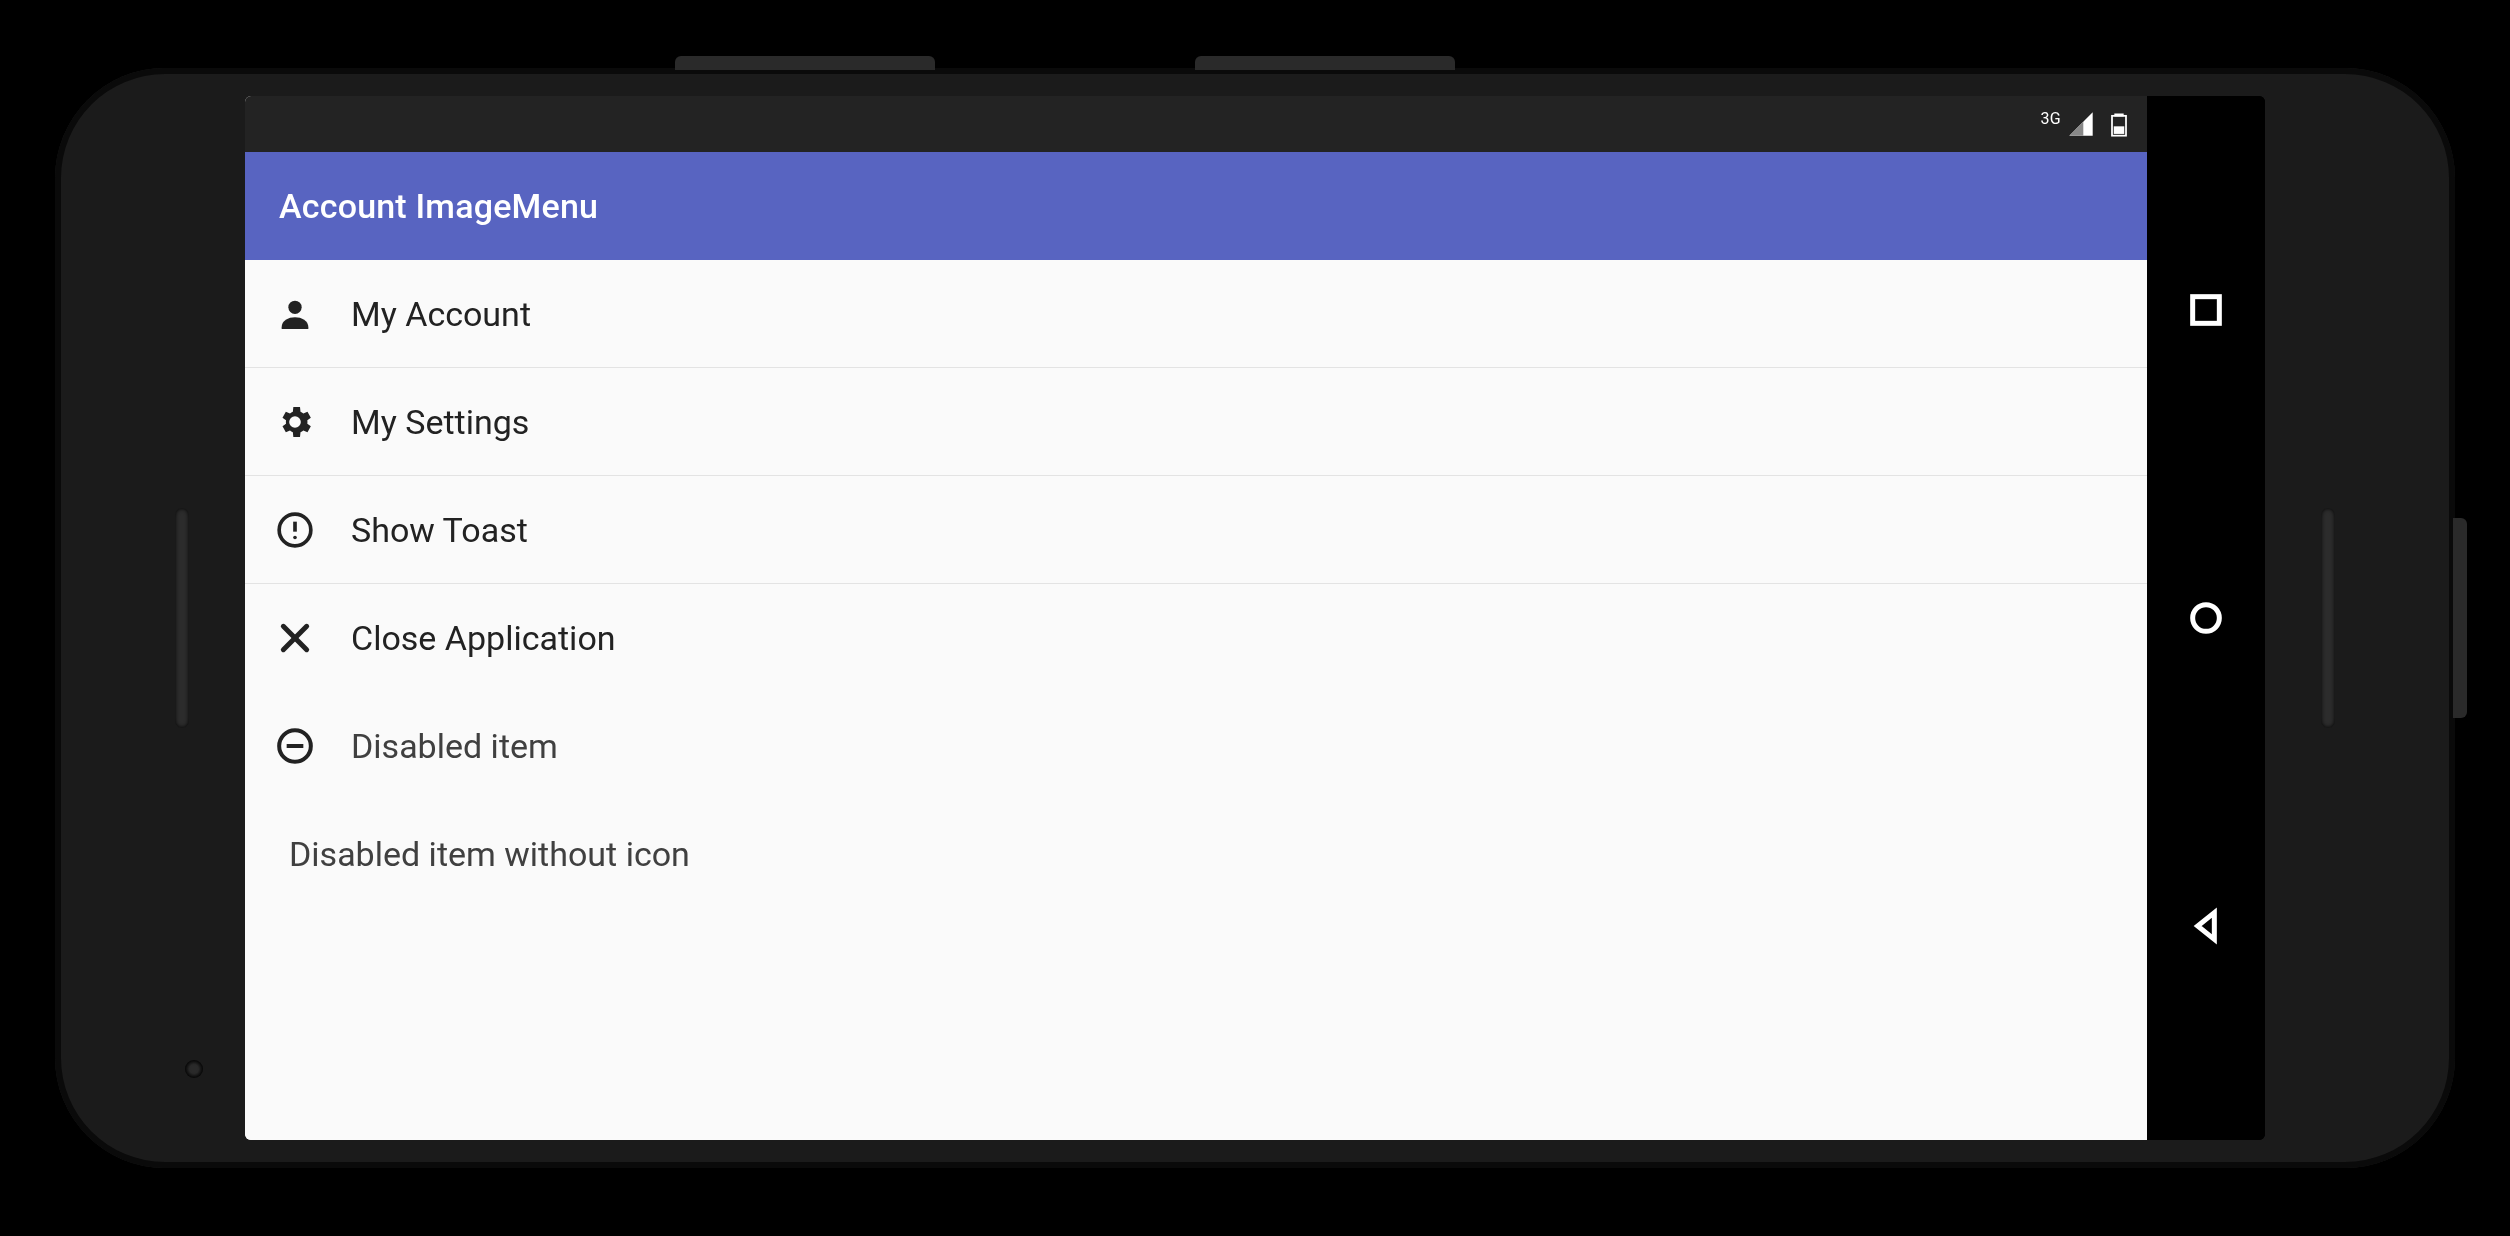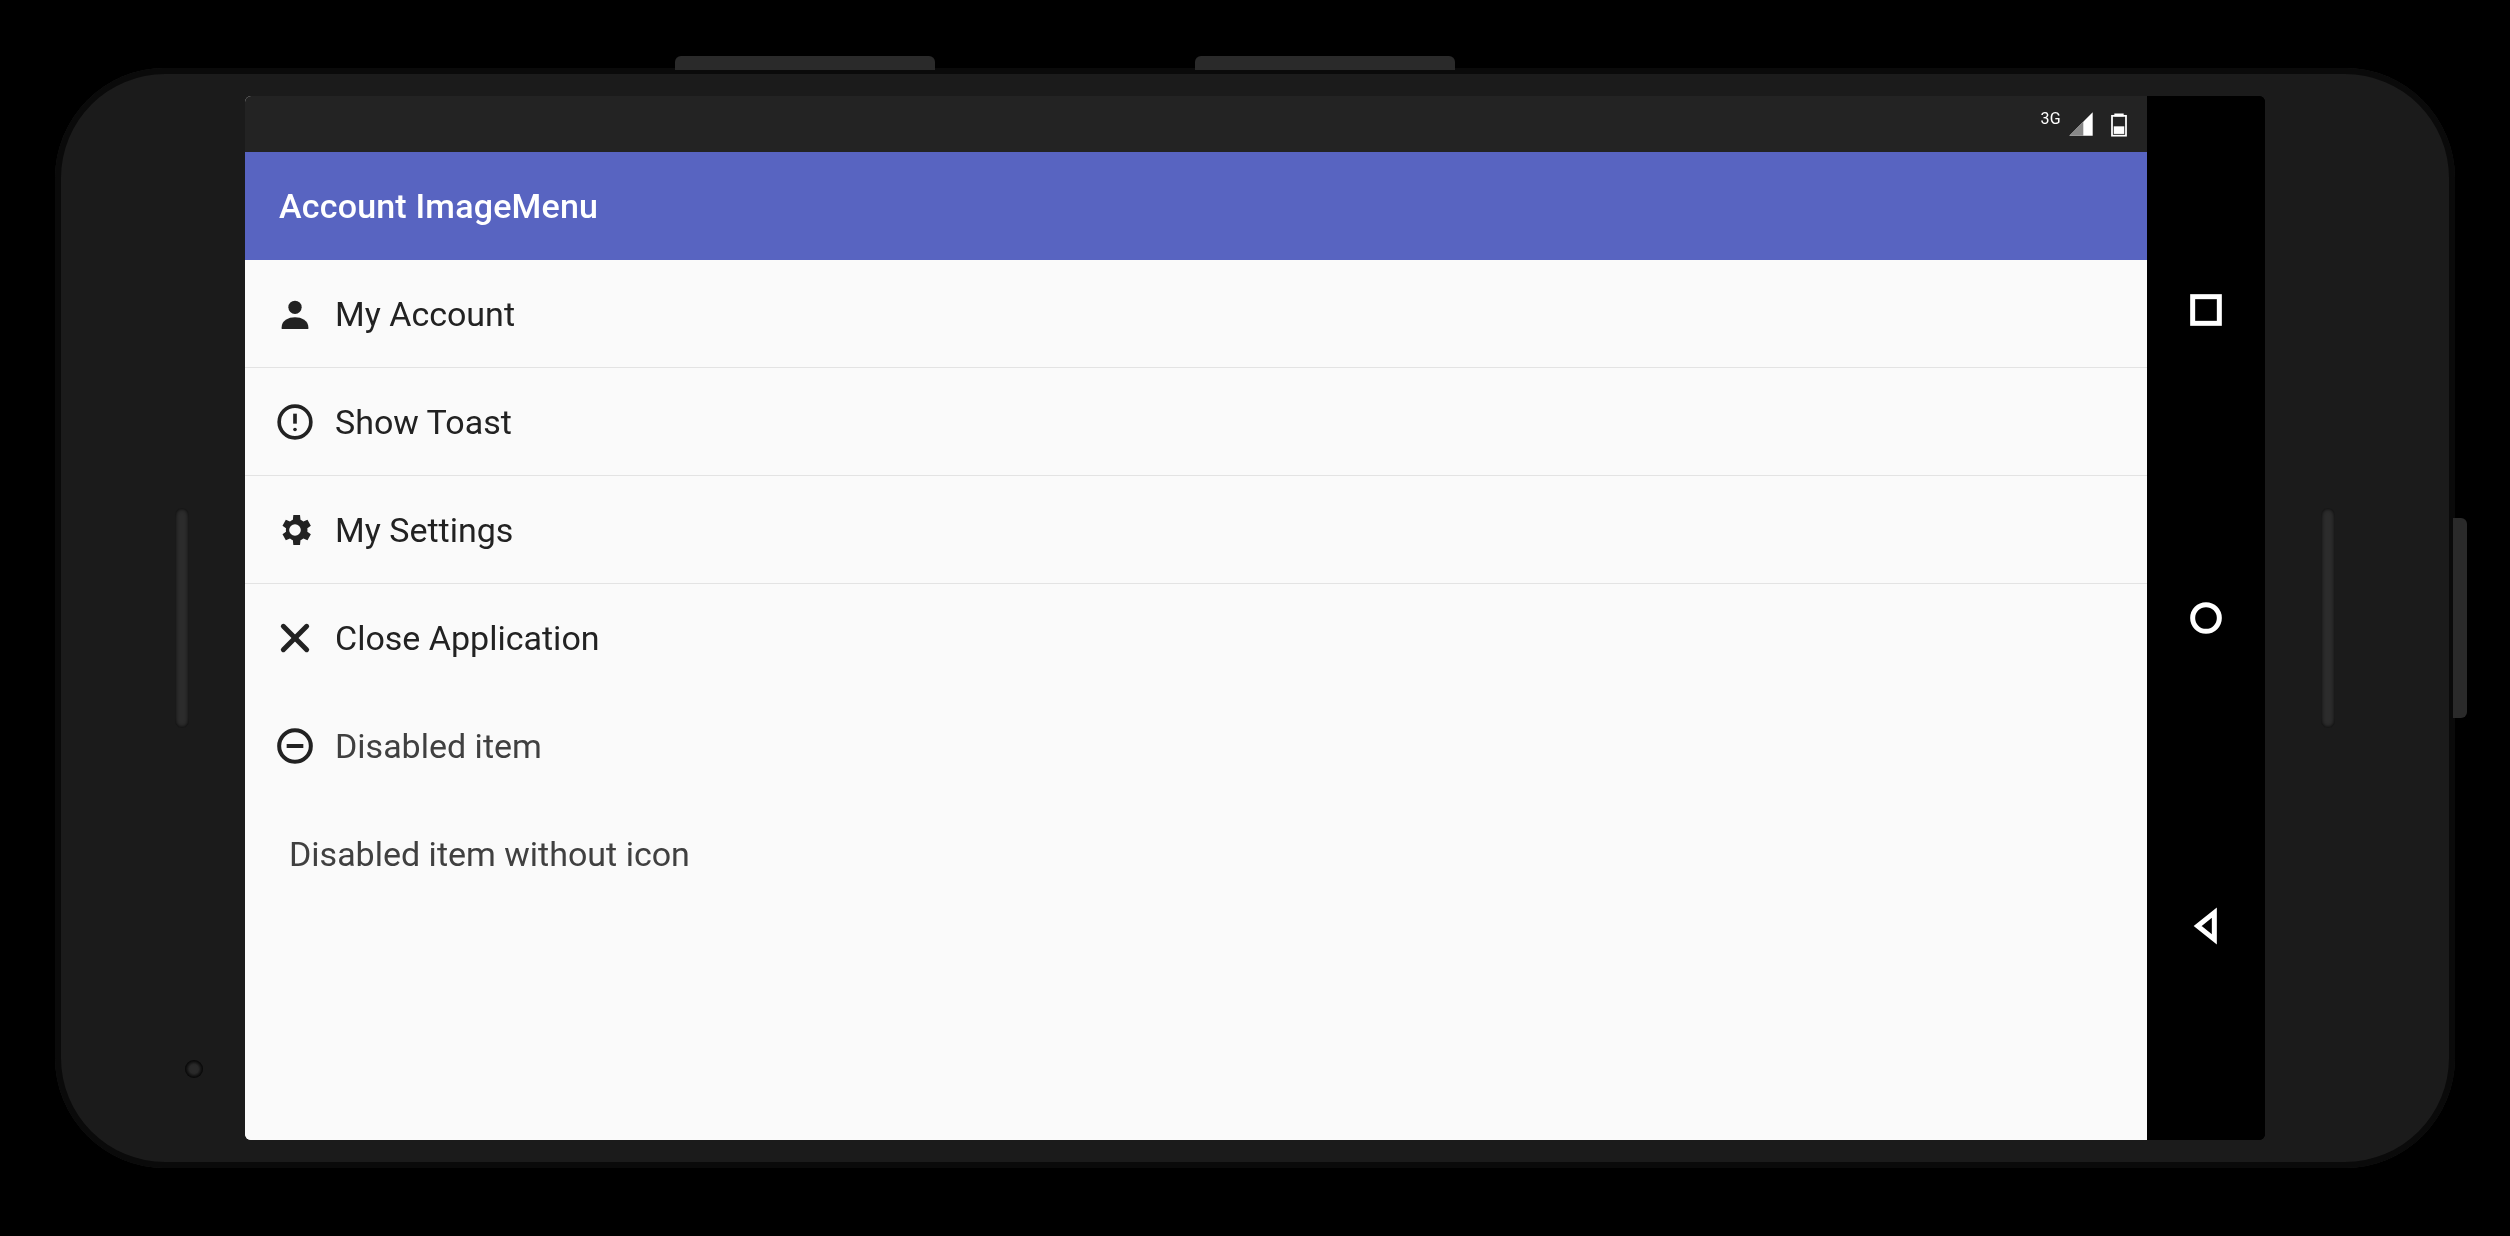--- a/index.html
+++ b/index.html
@@ -88,21 +88,21 @@
   }
   .menu-list { flex:1; background:#fafafa; }
   .menu-item {
     display: flex;
     align-items: center;
     height: 108px;
     padding: 0 30px;
     border-bottom: 1px solid #e3e3e3;
     font-size: 34px;
     color: #222;
-    gap: 20px;
+    gap: 36px;
     cursor: pointer;
   }
   .menu-item .icon { width:40px; height:40px; flex:0 0 40px; display:flex; align-items:center; justify-content:center; }
   .menu-item .icon svg { width:40px; height:40px; }
   .menu-item.disabled { color:#404040; cursor:default; }
   .menu-item.no-border { border-bottom:none; }
   .menu-item.no-icon .label-text { margin-left:0; }
   .nav-bar {
     width: 118px;
     background: #000;
@@ -159,36 +159,36 @@
             <svg viewBox="0 0 24 24" fill="#222">
                 <circle cx="12" cy="8" r="4"></circle>
                 <path d="M4 20c0-4 4-6 8-6s8 2 8 6v1H4v-1z"></path>
               </svg>
           </span>
           <span class="label-text">My Account</span>
         </div>
 
         <div class="menu-item">
           <span class="icon">
+            <svg viewBox="0 0 24 24" fill="#222">
+                <path d="M19.4 13a7.5 7.5 0 000-2l2.1-1.6-2-3.5-2.5 1a7.4 7.4 0 00-1.7-1L15 3h-4l-.3 2.9a7.4 7.4 0 00-1.7 1l-2.5-1-2 3.5L6.6 11a7.5 7.5 0 000 2l-2.1 1.6 2 3.5 2.5-1c.5.4 1.1.8 1.7 1L11 21h4l.3-2.9c.6-.2 1.2-.6 1.7-1l2.5 1 2-3.5L19.4 13zM12 15.5A3.5 3.5 0 1112 8.5a3.5 3.5 0 010 7z"></path>
+              </svg>
+          </span>
+          <span class="label-text">My Settings</span>
+        </div>
+
+        <div class="menu-item">
+          <span class="icon">
             <svg viewBox="0 0 24 24" fill="none" stroke="#222" stroke-width="2.2">
                 <circle cx="12" cy="12" r="9.5"></circle>
                 <line x1="12" y1="7" x2="12" y2="13"></line>
                 <circle cx="12" cy="16.5" r="1.1" fill="#222" stroke="none"></circle>
               </svg>
           </span>
           <span class="label-text">Show Toast</span>
-        </div>
-
-        <div class="menu-item">
-          <span class="icon">
-            <svg viewBox="0 0 24 24" fill="#222">
-                <path d="M19.4 13a7.5 7.5 0 000-2l2.1-1.6-2-3.5-2.5 1a7.4 7.4 0 00-1.7-1L15 3h-4l-.3 2.9a7.4 7.4 0 00-1.7 1l-2.5-1-2 3.5L6.6 11a7.5 7.5 0 000 2l-2.1 1.6 2 3.5 2.5-1c.5.4 1.1.8 1.7 1L11 21h4l.3-2.9c.6-.2 1.2-.6 1.7-1l2.5 1 2-3.5L19.4 13zM12 15.5A3.5 3.5 0 1112 8.5a3.5 3.5 0 010 7z"></path>
-              </svg>
-          </span>
-          <span class="label-text">My Settings</span>
         </div>
 
         <div class="menu-item no-border">
           <span class="icon">
             <svg viewBox="0 0 24 24" stroke="#222" stroke-width="3" stroke-linecap="round">
                 <line x1="5" y1="5" x2="19" y2="19"></line>
                 <line x1="19" y1="5" x2="5" y2="19"></line>
               </svg>
           </span>
           <span class="label-text">Close Application</span>

